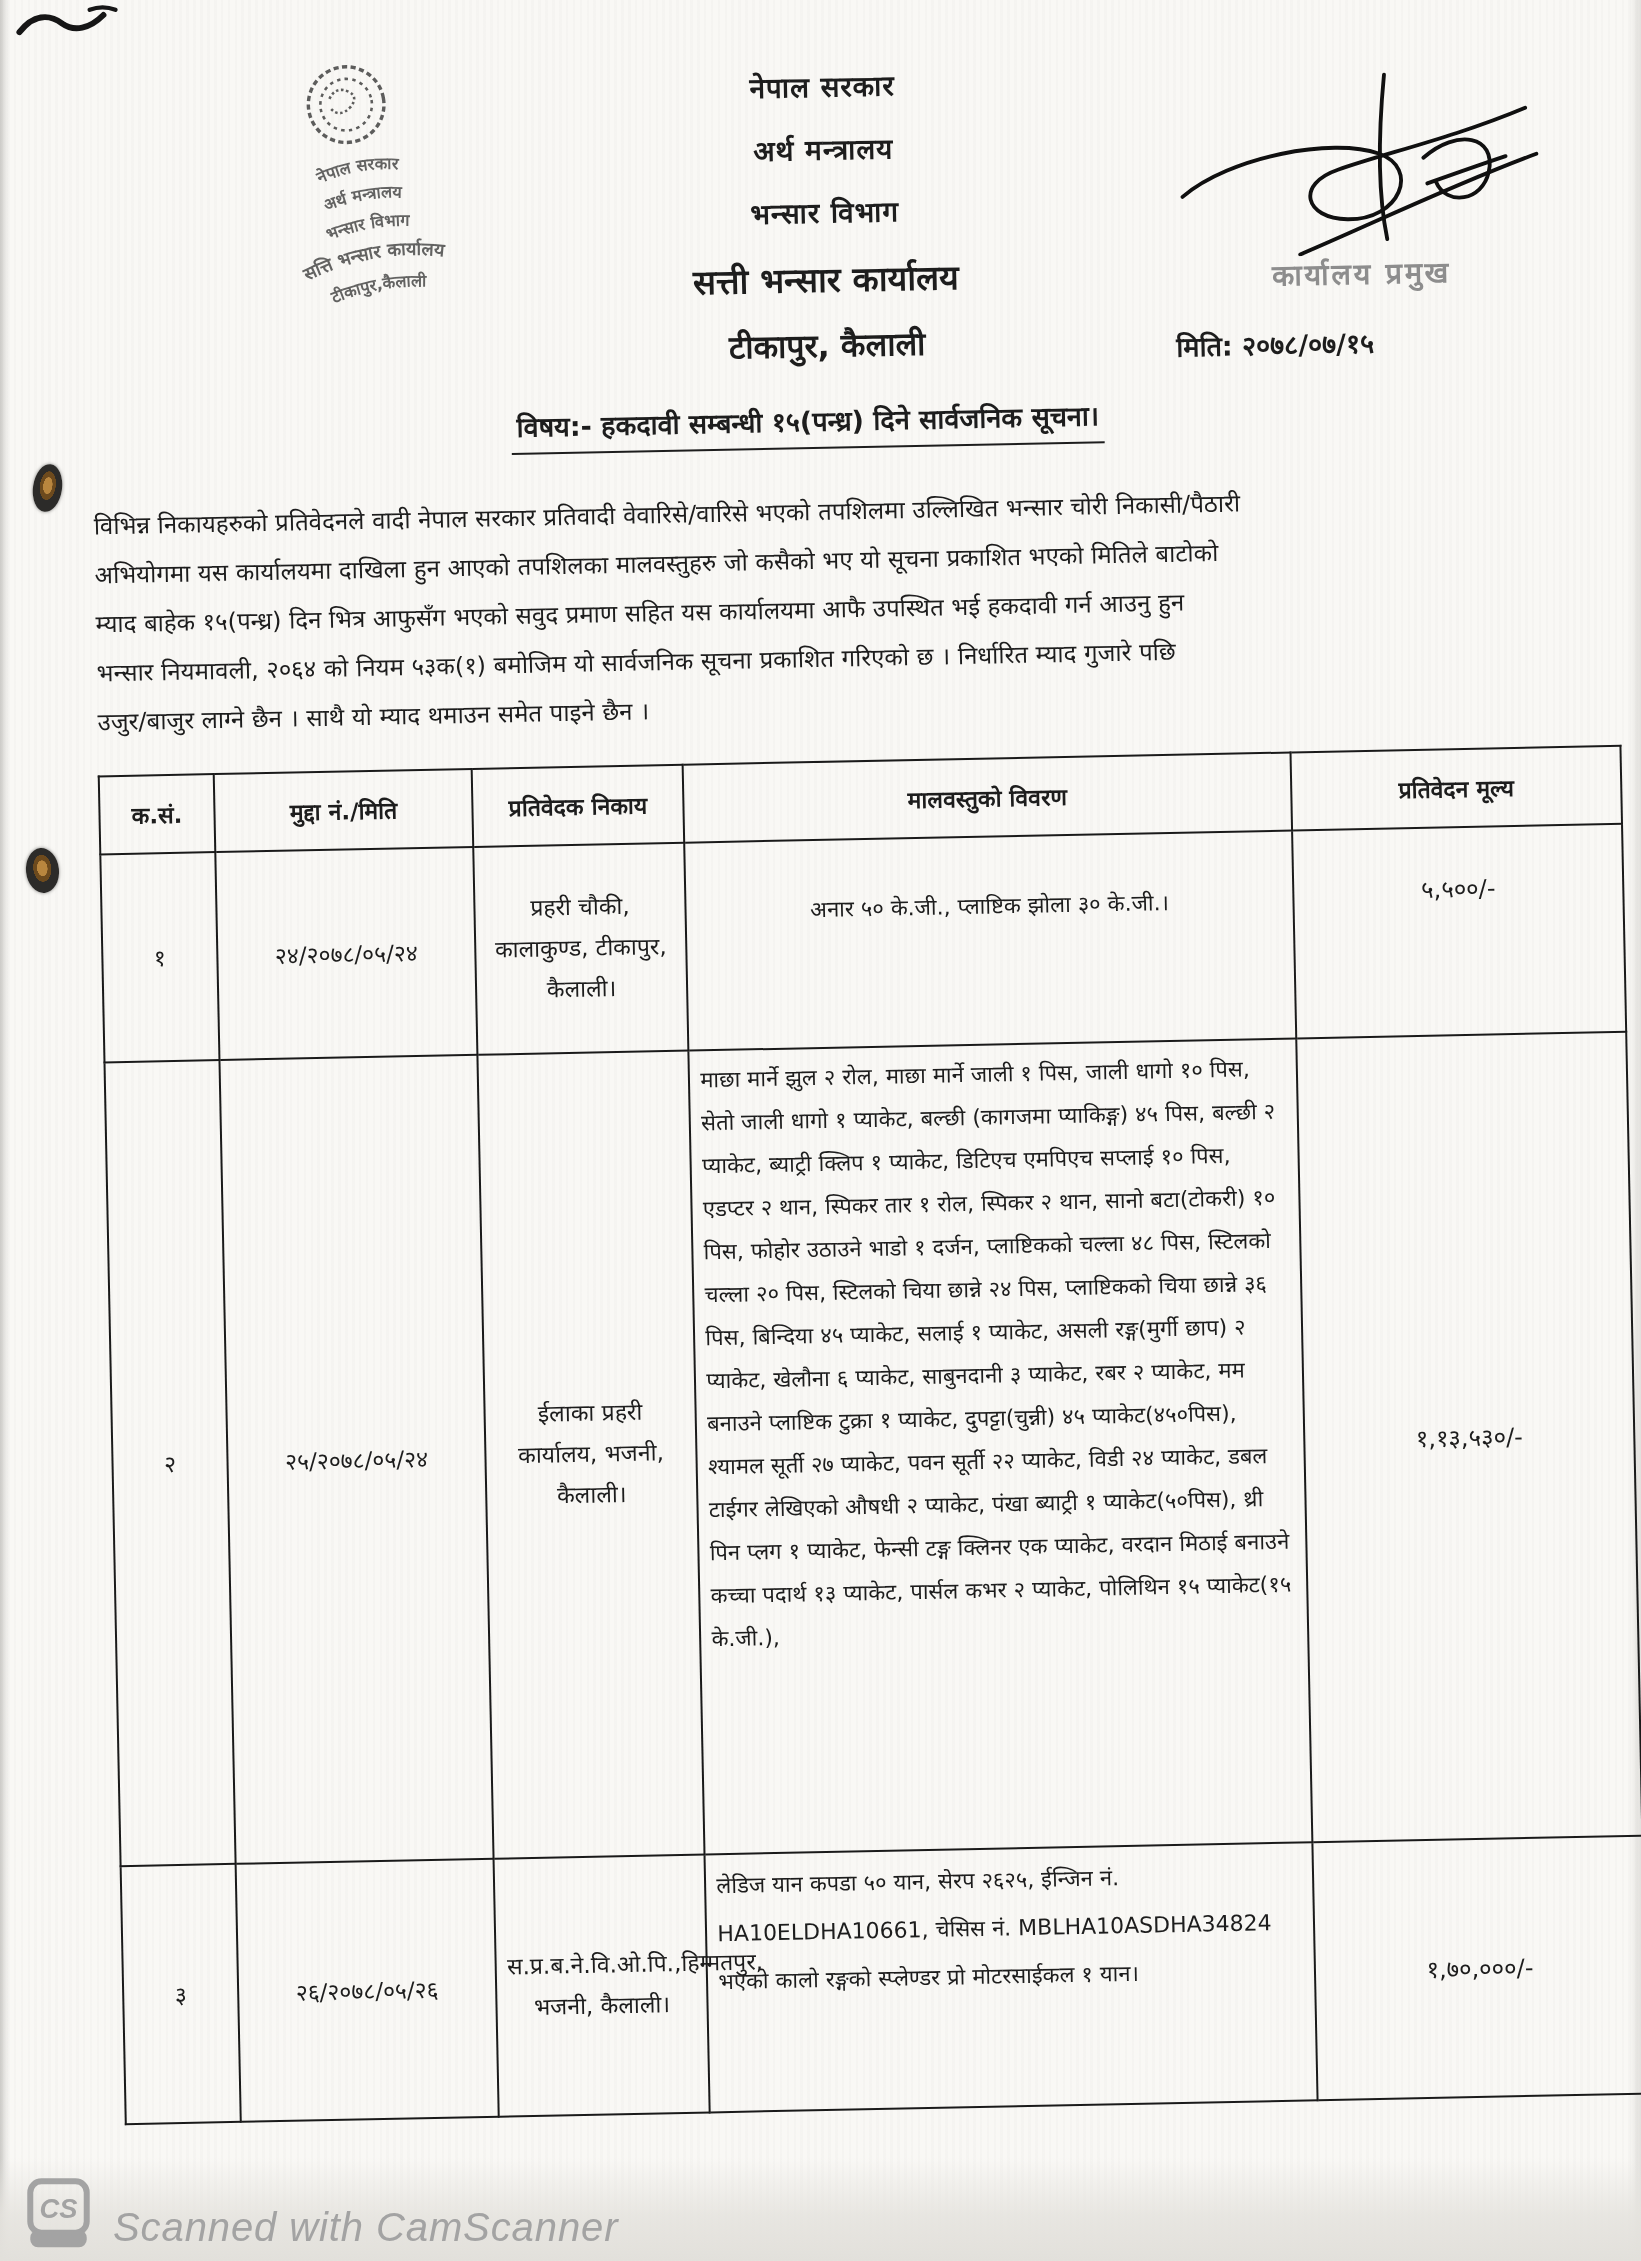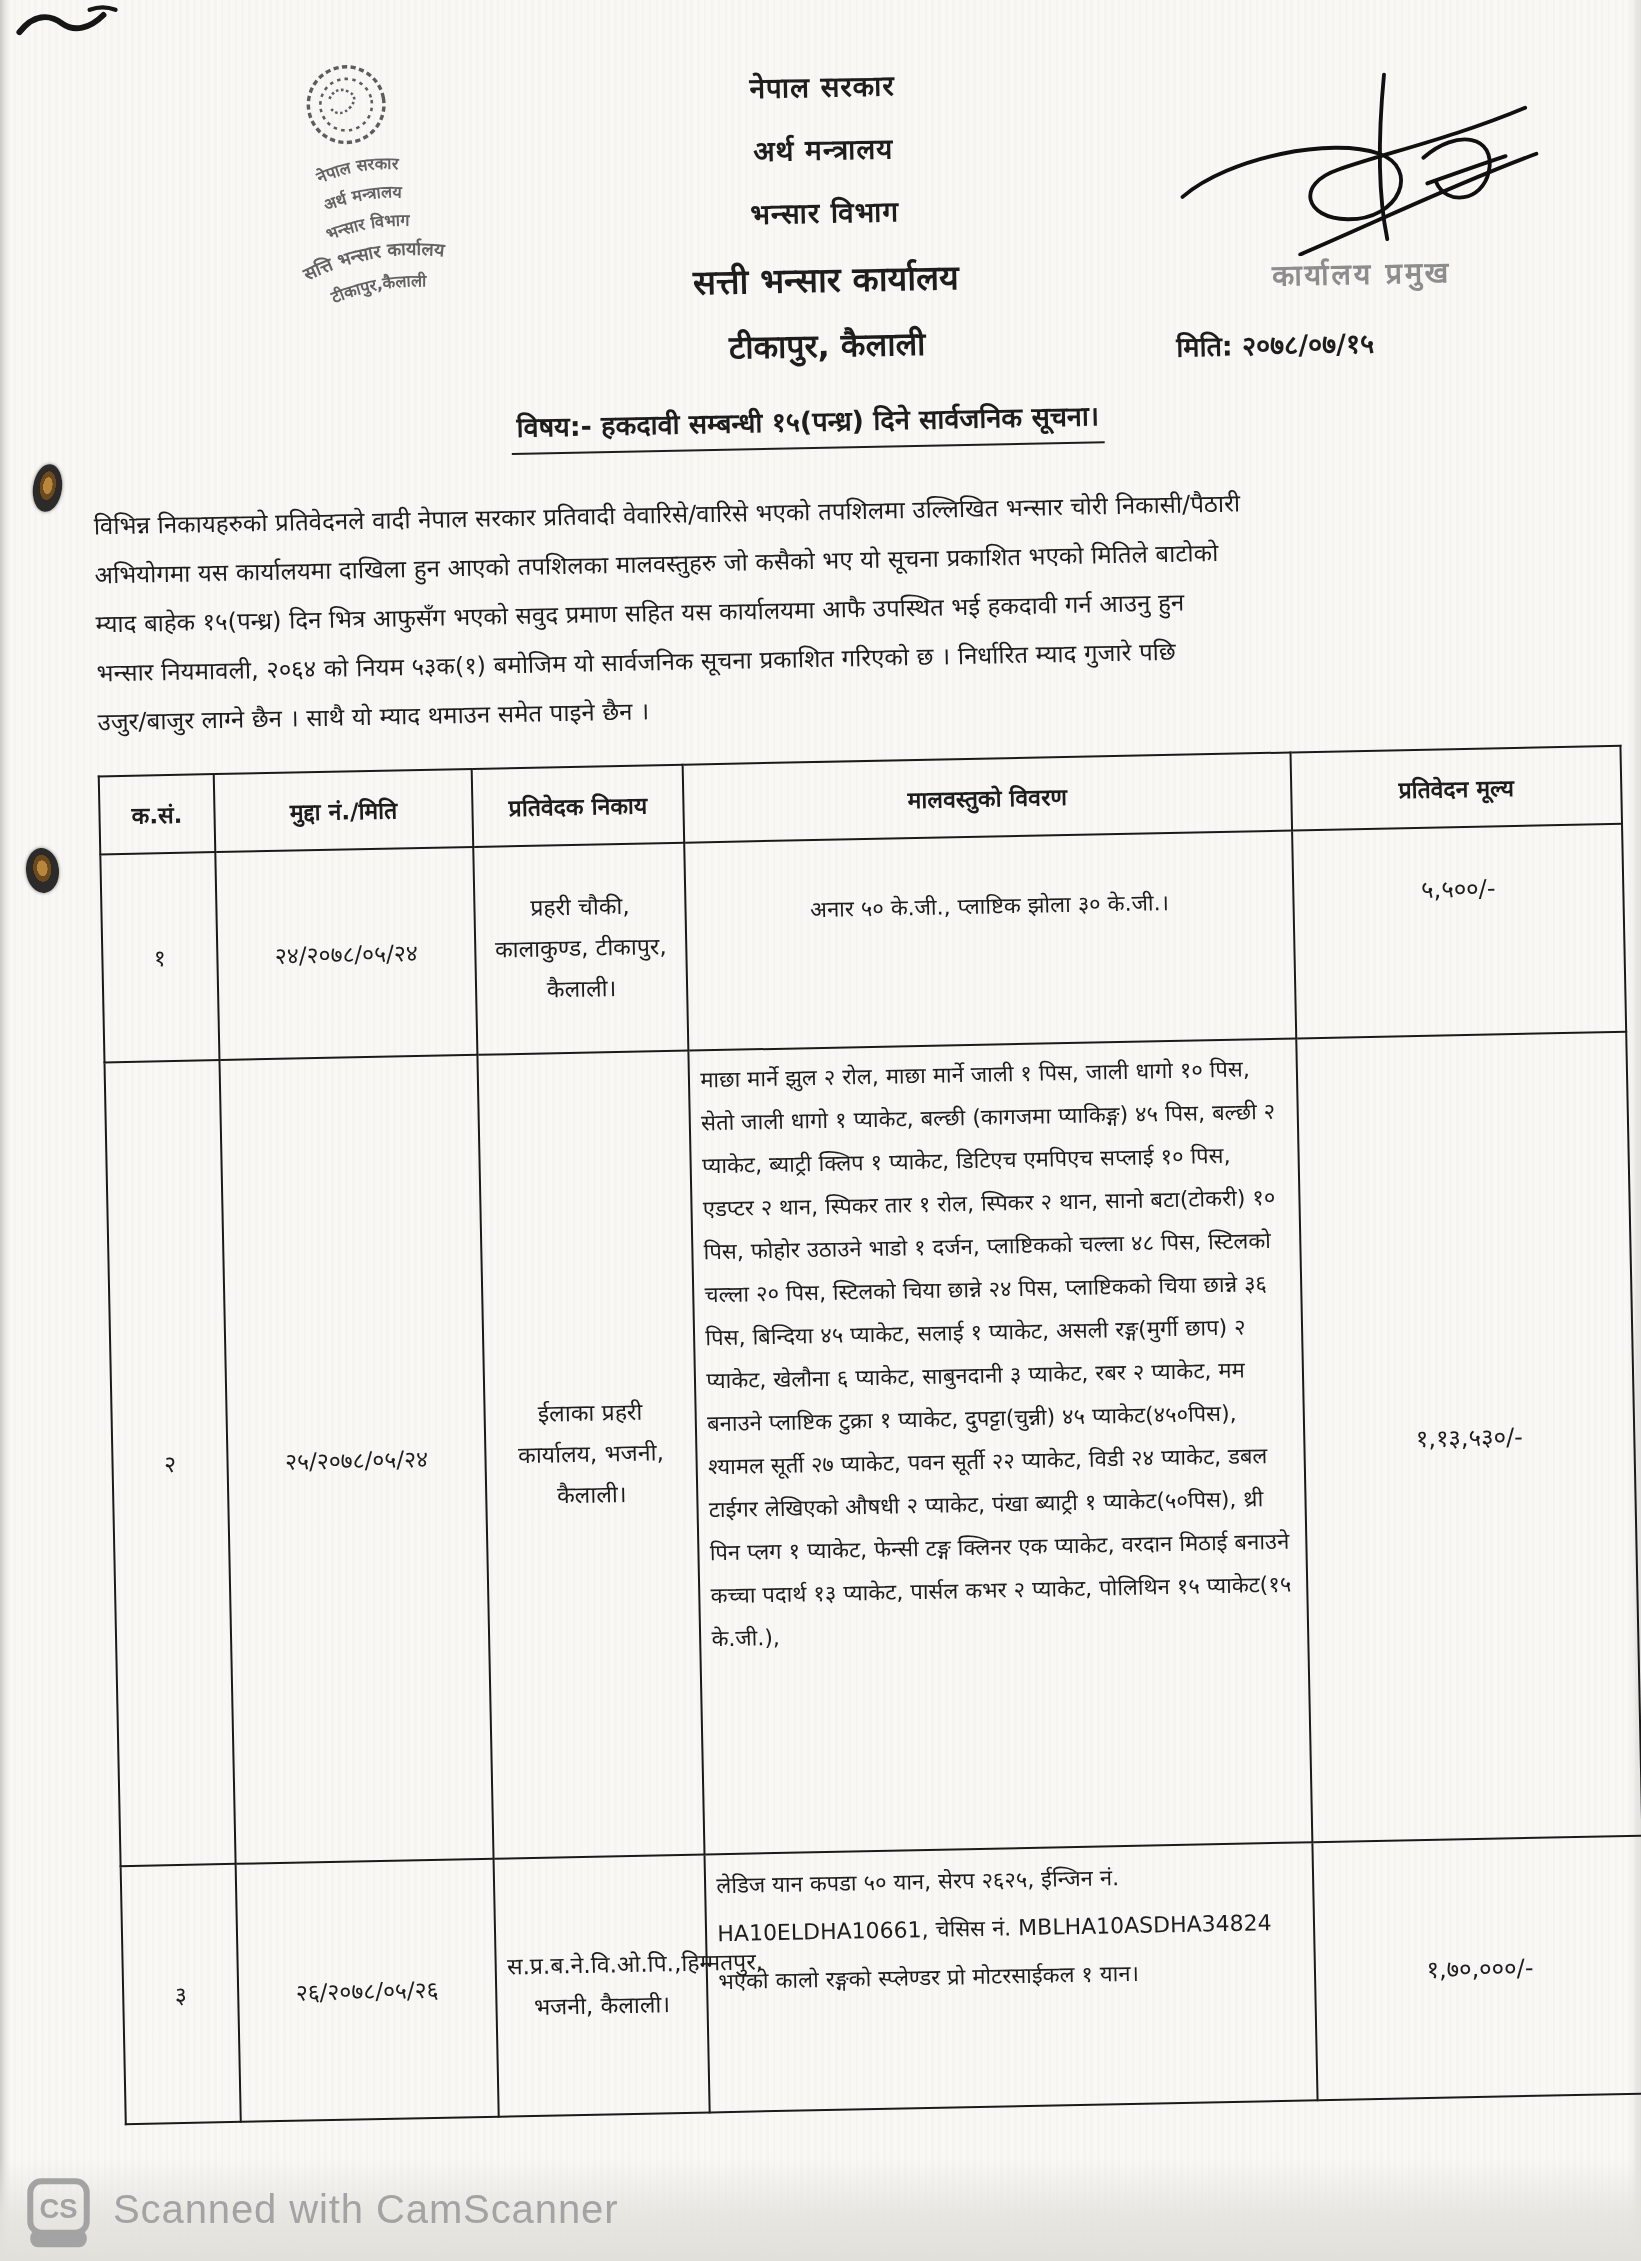--- a/index.html
+++ b/index.html
@@ -71,23 +71,23 @@
   
   .pen-mark{position:absolute;left:13.7px;top:3.4px;width:112px;height:48px;}
   .hole{position:absolute;border-radius:50%;
     background:radial-gradient(ellipse at 50% 45%,#b9863e 0 22%,#6d4a1d 23% 38%,#2c2b29 39% 100%);
     box-shadow:0 0 3.4px rgba(0,0,0,.5);}
   .hole-1{left:33px;top:464px;width:29px;height:48px;transform:rotate(8deg);}
   .hole-2{left:26px;top:848px;width:33px;height:45px;transform:rotate(-6deg);}
 
   
   .wm-strip{position:absolute;left:0;bottom:0;width:100%;height:103px;
-    background:linear-gradient(180deg,rgba(236,234,230,0) 0,rgba(229,227,222,.85) 55%,#e2e0db 100%);}
+    background:linear-gradient(180deg,rgba(236,234,230,0) 0,rgba(229,227,222,.85) 55%,#e2e0db 100%);font-style:italic;}
   .wm-badge{position:absolute;left:26px;bottom:12px;width:65px;height:72px;}
-  .wm-text{position:absolute;left:113px;bottom:29px;font-size:40px;color:#a3a3a3;
+  .wm-text{position:absolute;left:113px;bottom:11px;font-size:40px;color:#a3a3a3;
     font-family:"Liberation Sans","DejaVu Sans",sans-serif;font-weight:500;letter-spacing:0.9px;white-space:nowrap;}
 </style>
 </head>
 <body>
 
 <div class="scan">
 
   <div class="edge-left"></div>
   <div class="edge-right"></div>
 

